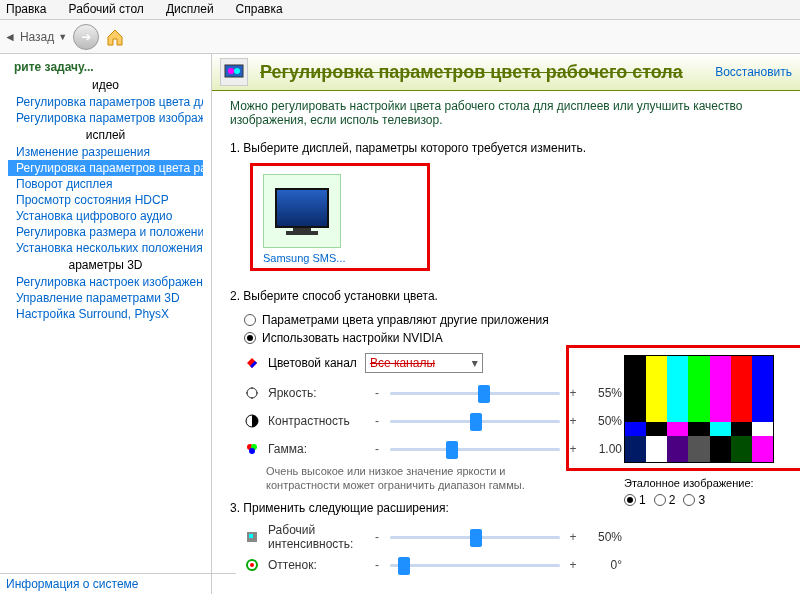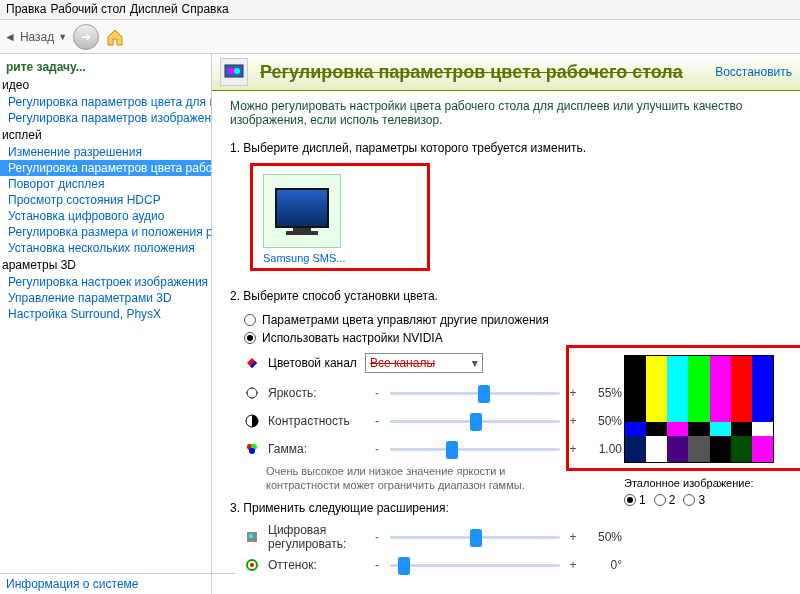--- a/index.html
+++ b/index.html
@@ -1,30 +1,30 @@
 <!DOCTYPE html>
 <html><head>
 <meta charset="utf-8">
 <style>
 * { box-sizing: border-box; margin: 0; padding: 0; font-family: "Segoe UI", Tahoma, sans-serif; font-size: 12px; }
 body { background: #fff; width: 800px; height: 594px; overflow: hidden; position: relative; }
 
-.menubar { height: 20px; border-bottom: 1px solid #ccc; padding: 2px 6px; display: flex; gap: 4px; background: #f5f5f5; }
+.menubar { height: 20px; border-bottom: 1px solid #ccc; padding: 2px 6px; display: flex; gap: 22px; background: #f5f5f5; }
 .menubar span { color: #000; cursor: default; }
 
 .toolbar { height: 34px; border-bottom: 1px solid #ccc; display: flex; align-items: center; padding: 0 4px; gap: 6px; background: #f9f9f9; }
 .tb-back { display: flex; align-items: center; gap: 4px; color: #555; }
 .tb-circle { width: 26px; height: 26px; border-radius: 50%; background: linear-gradient(#eee,#bbb); border: 1px solid #999; display: flex; align-items: center; justify-content: center; }
 .tb-home { width: 20px; height: 20px; }
 
 .main { display: flex; height: calc(100% - 54px); }
 
-.sidebar { width: 212px; border-right: 1px solid #ccc; overflow: hidden; background: #fff; padding: 2px 0; }
+.sidebar { width: 212px; border-right: 1px solid #ccc; overflow: hidden; background: #fff; padding: 2px 8px; }
 .sb-heading { color: #276a2b; font-weight: bold; padding: 4px 6px 2px; }
-.sb-group { color: #000; padding: 2px 2px; }
+.sb-group { color: #000; padding: 2px 2px; text-align: center; }
 .sb-item { color: #0066cc; padding: 1px 6px 1px 8px; white-space: nowrap; overflow: hidden; cursor: pointer; }
 .sb-sel { background: #3399ff; color: #fff; }
 
 .content { flex: 1; background: #fff; position: relative; overflow: hidden; }
 
 .hdr { display: flex; align-items: center; gap: 12px; padding: 4px 8px; border-bottom: 1px solid #6b8a00; background: linear-gradient(#fff,#e6f0c2); }
 .hdr-icon { width: 28px; height: 28px; background:#eee; border:1px solid #ccc; display:flex; align-items:center; justify-content:center; }
 .hdr-title { color: #5a7400; font-size: 18px; font-weight: bold; text-decoration: line-through; flex:1; white-space:nowrap; overflow:hidden; }
 .hdr-link { color: #0066cc; cursor:pointer; }
 
@@ -226,21 +226,21 @@
 
       <div class="step-h">3. Применить следующие расширения:</div>
       <div class="slider-section" id="sliders-step3">
           <div class="slider-row">
             <span class="sl-icon">
               <svg width="14" height="14">
                 <rect x="2" y="2" width="10" height="10" fill="#888"></rect>
                 <rect x="4" y="4" width="4" height="4" fill="#0ff"></rect>
               </svg>
             </span>
-            <span class="sl-label">Цифровая регулировать:</span>
+            <span class="sl-label">Рабочий интенсивность:</span>
             <span class="sl-minus">-</span>
             <div class="track">
               <div class="thumb" style="left:80px"></div>
             </div>
             <span class="sl-plus">+</span>
             <span class="sl-val">50%</span>
           </div>
           <div class="slider-row">
             <span class="sl-icon">
               <svg width="14" height="14">

